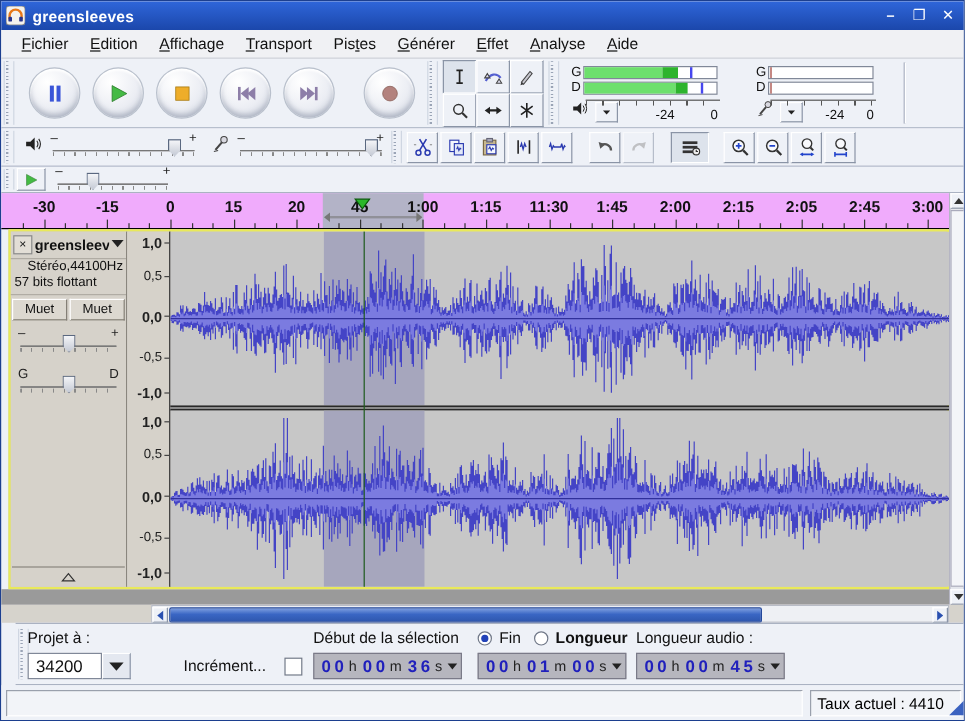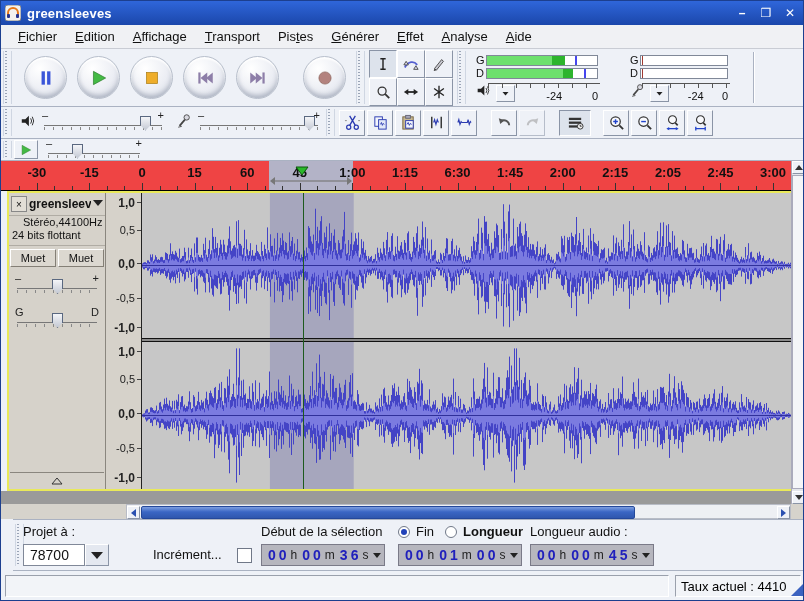--- a/index.html
+++ b/index.html
@@ -45,21 +45,21 @@
   .mticks{position:absolute;height:4px;border-top:1px solid #555;background-image:repeating-linear-gradient(to right,#555 0 1px,transparent 1px 14px);}
   .meterbtn{width:17px;height:15px;border:1px solid;border-color:#fff #8a94a6 #8a94a6 #fff;background:#eef1f7;display:flex;align-items:center;justify-content:center;}
   
   .slider{position:relative;height:20px;}
   .groove{position:absolute;left:0;right:0;top:12px;height:1px;background:#777;}
   .sticks{position:absolute;left:0;right:0;top:14px;height:3px;background-image:repeating-linear-gradient(to right,#888 0 1px,transparent 1px 9px);}
   .sthumb{position:absolute;top:3px;width:11px;height:15px;background:linear-gradient(#f4f5f8,#c4c9d4);border:1px solid #5a6880;box-sizing:border-box;clip-path:polygon(0 0,100% 0,100% 62%,50% 100%,0 62%);}
   .sl-min,.sl-max{position:absolute;top:-4px;font-size:11px;color:#222;}
   .sl-min{left:-2px;}.sl-max{right:-2px;}
   
-  .ruler{position:absolute;left:0;top:160px;width:790px;height:30px;background:#ef4444;border-bottom:1px solid #000;box-sizing:border-box;text-decoration:underline;}
+  .ruler{position:absolute;left:0;top:160px;width:790px;height:30px;background:#f0abfc;border-bottom:1px solid #000;box-sizing:border-box;text-decoration:underline;}
   .ruler-sel{position:absolute;top:0;bottom:0;}
   .rlabel{position:absolute;top:4px;font-size:13px;font-weight:bold;color:#111;transform:translateX(-50%);}
   .rtick{position:absolute;bottom:0;width:1px;background:#333;}
   .qp-line{position:absolute;height:0;border-top:2px solid #909098;}
   .qp-arrow{position:absolute;width:0;height:0;border-top:4px solid transparent;border-bottom:4px solid transparent;}
   
   .belowtrack{position:absolute;left:0;top:490px;width:790px;height:13px;background:#9a9a9a;}
   .trackblock{position:absolute;left:6px;top:190px;width:784px;height:300px;border:2px solid #e9e95a;box-sizing:border-box;background:#c7c7c7;}
   .tpanel{position:absolute;left:0;top:0;width:97px;height:296px;background:#d6d2ca;border-right:1px solid #8a867e;box-sizing:border-box;font-size:11px;color:#111;}
   .trow{display:flex;align-items:center;}
@@ -460,25 +460,25 @@
       <div class="rtick" style="left: 684.43px; height: 4px;"></div>
       <div class="rtick" style="left: 701.96px; height: 4px;"></div>
       <div class="rtick" style="left: 719.49px; height: 7px;"></div>
       <div class="rtick" style="left: 737.02px; height: 4px;"></div>
       <div class="rtick" style="left: 754.55px; height: 4px;"></div>
       <div class="rtick" style="left: 772.08px; height: 7px;"></div>
       <span class="rlabel" style="left: 35.82px;">-30</span>
       <span class="rlabel" style="left: 88.41px;">-15</span>
       <span class="rlabel" style="left: 141px;">0</span>
       <span class="rlabel" style="left: 193.59px;">15</span>
-      <span class="rlabel" style="left: 246.18px;">60</span>
+      <span class="rlabel" style="left: 246.18px;">20</span>
       <span class="rlabel" style="left: 298.77px;">45</span>
       <span class="rlabel" style="left: 351.36px;">1:00</span>
       <span class="rlabel" style="left: 403.95px;">1:15</span>
-      <span class="rlabel" style="left: 456.54px;">6:30</span>
+      <span class="rlabel" style="left: 456.54px;">11:30</span>
       <span class="rlabel" style="left: 509.13px;">1:45</span>
       <span class="rlabel" style="left: 561.72px;">2:00</span>
       <span class="rlabel" style="left: 614.31px;">2:15</span>
       <span class="rlabel" style="left: 666.9px;">2:05</span>
       <span class="rlabel" style="left: 719.49px;">2:45</span>
       <span class="rlabel" style="left: 772.08px;">3:00</span>
       <div class="qp-line" style="left: 271.917px; width: 75.7934px; top: 19px;"></div>
       <span class="qp-arrow" style="left: 268.917px; top: 16px; border-right: 5px solid rgb(119, 119, 119);"></span>
       <span class="qp-arrow" style="left: 345.711px; top: 16px; border-left: 5px solid rgb(119, 119, 119);"></span>
       <span class="abs" style="left: 293.874px; top: 1px;"><svg width="14" height="10" viewBox="0 0 14 10">
@@ -489,21 +489,21 @@
   <div class="belowtrack"></div>
 
   <div class="trackblock">
     <div class="tpanel">
       <div class="trow">
         <span class="closebox">×</span>
         <span class="tname">greensleev</span>
         <span style="margin-left:2px;width:0;height:0;border-left:5px solid transparent;border-right:5px solid transparent;border-top:6px solid #222;"></span>
       </div>
       <div class="tinfo" style="margin-top:3px;border-top:1px solid #b0aca4;padding-left:14px;">Stéréo,44100Hz</div>
-      <div class="tinfo">24 bits flottant</div>
+      <div class="tinfo">57 bits flottant</div>
       <div class="trow" style="margin-top:3px;border-top:1px solid #b0aca4;padding-top:2px;">
         <span class="msbtn">Muet</span>
         <span class="msbtn">Muet</span>
       </div>
       <div class="tslider slider" style="margin-top:8px;">
         <span class="sl-min">–</span>
         <span class="sl-max">+</span>
       <div class="groove"></div>
           <div class="sticks"></div>
           <div class="groove"></div>
@@ -586,21 +586,21 @@
       <div class="hs-thumb" style="left:14px;width:492px;"></div>
       <div class="hs-btn" style="right:0;">
           <span class="tri-right"></span>
         </div>
     </div>
   </div>
 
   <div class="selbar">
     <div class="grip" style="position:absolute;left:0;top:2px;bottom:2px;"></div>
     <span class="sb-label" style="left:10px;top:4px;">Projet à :</span>
-    <div class="ratebox">78700</div>
+    <div class="ratebox">34200</div>
     <div class="ratebtn">
         <span style="width:0;height:0;border-left:6px solid transparent;border-right:6px solid transparent;border-top:7px solid #222;"></span>
       </div>
     <span class="sb-label" style="left:140px;top:27px;">Incrément...</span>
     <span class="cbox" style="left:224px;top:28px;"></span>
     <span class="sb-label" style="left:248px;top:4px;">Début de la sélection</span>
     <span class="radio checked" id="radio-fin" style="left:385px;top:6px;"></span>
     <span class="sb-label" style="left:403px;top:4px;">Fin</span>
     <span class="radio" style="left:432px;top:6px;"></span>
     <span class="sb-label" style="left:450px;top:4px;font-weight:bold;">Longueur</span>

